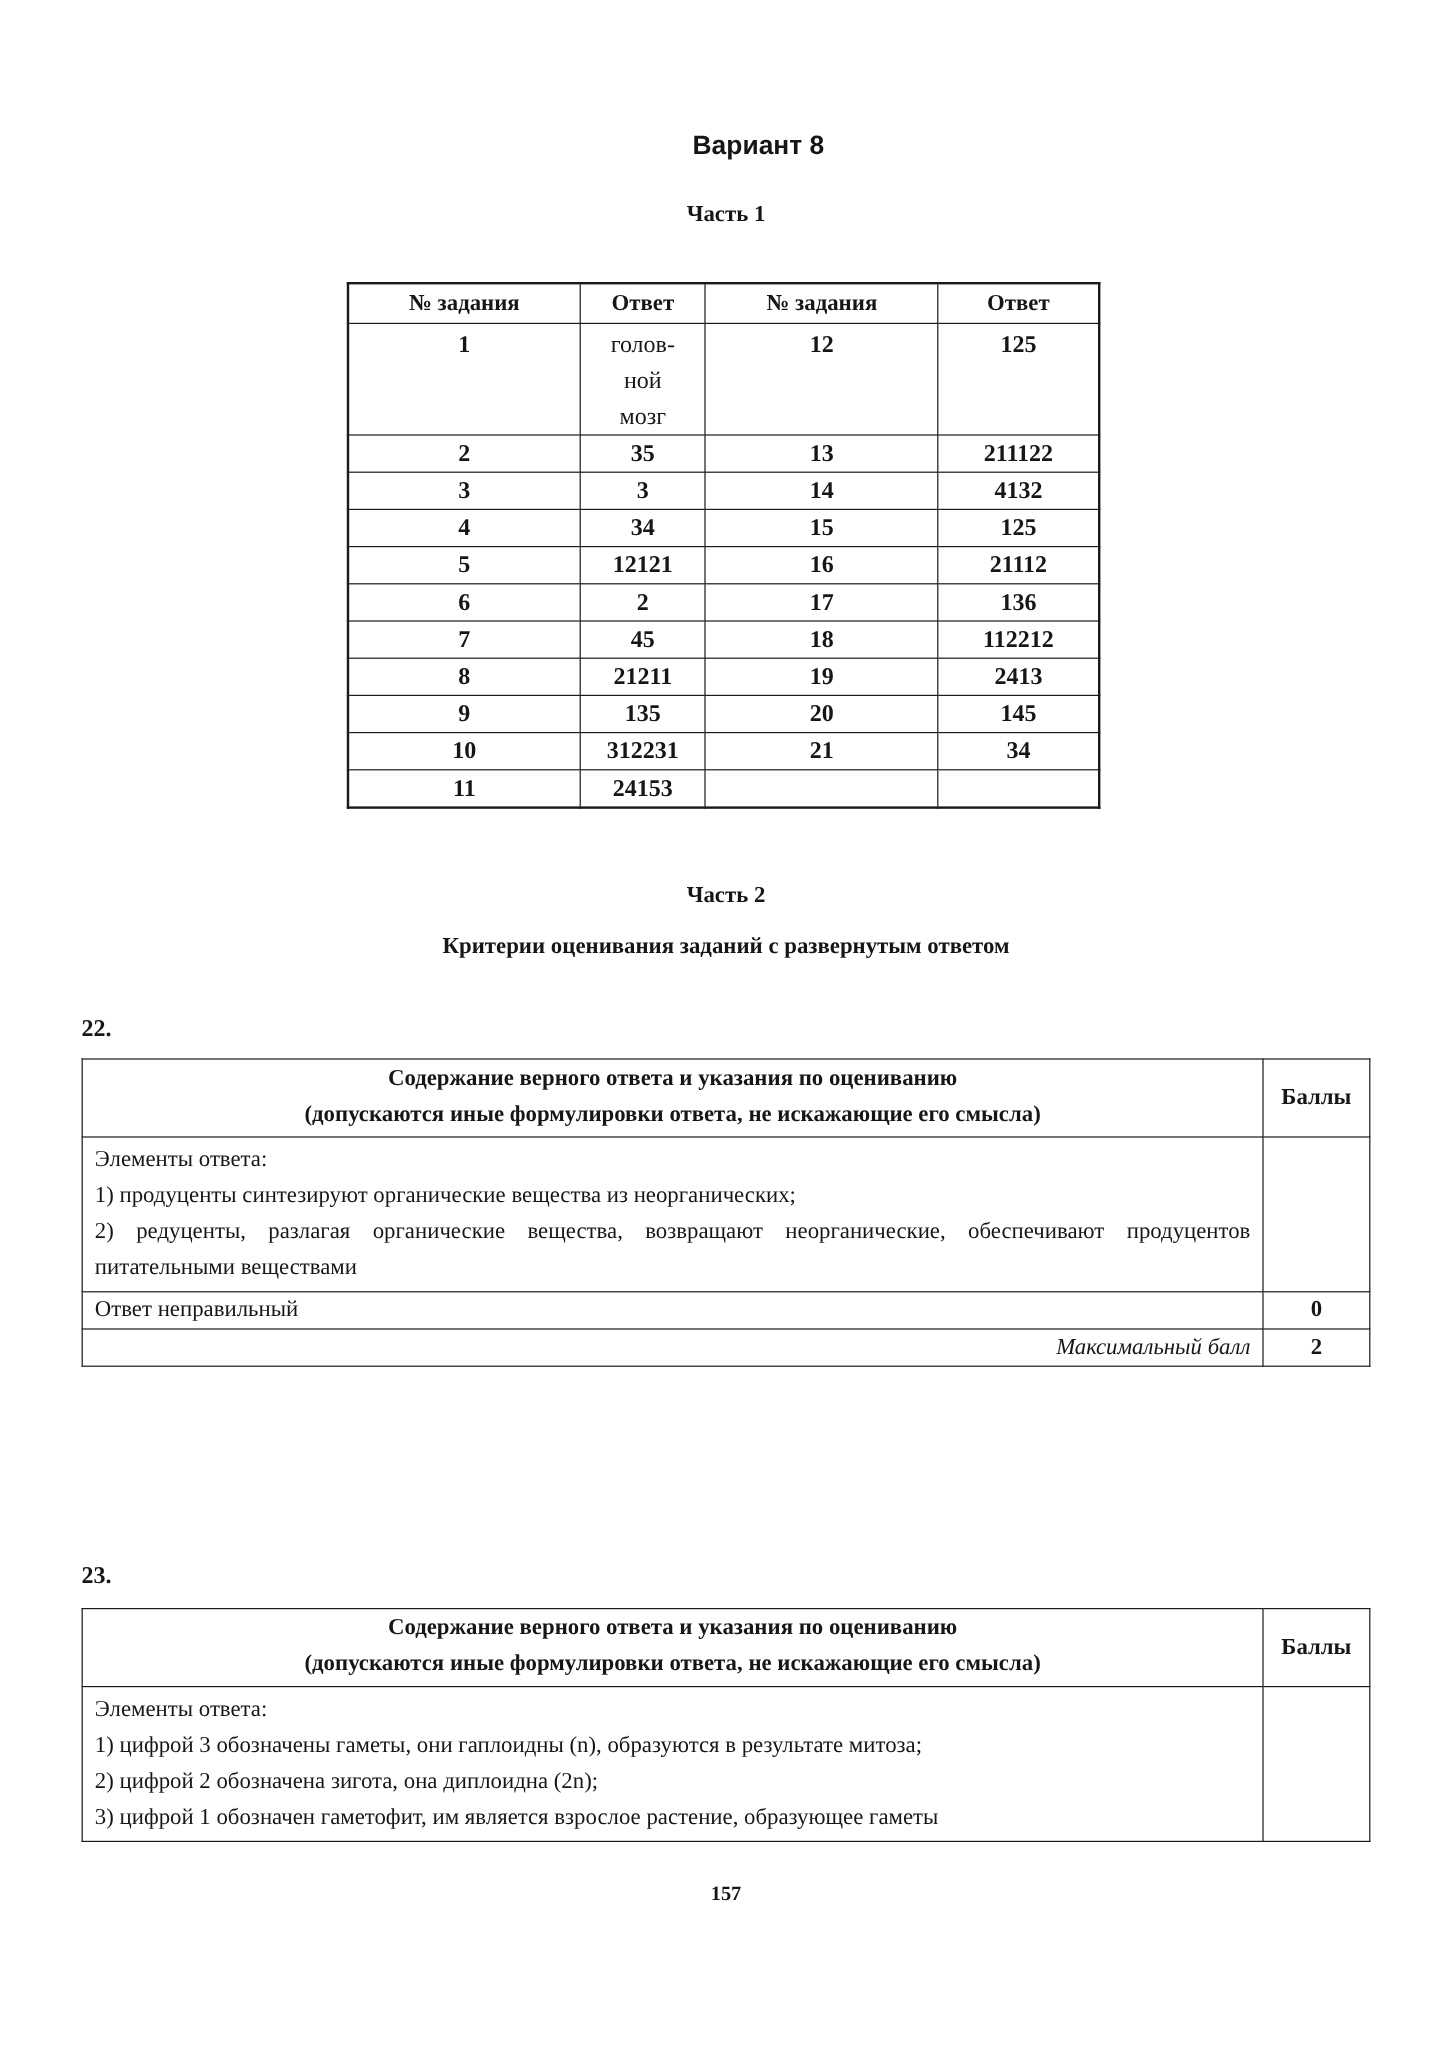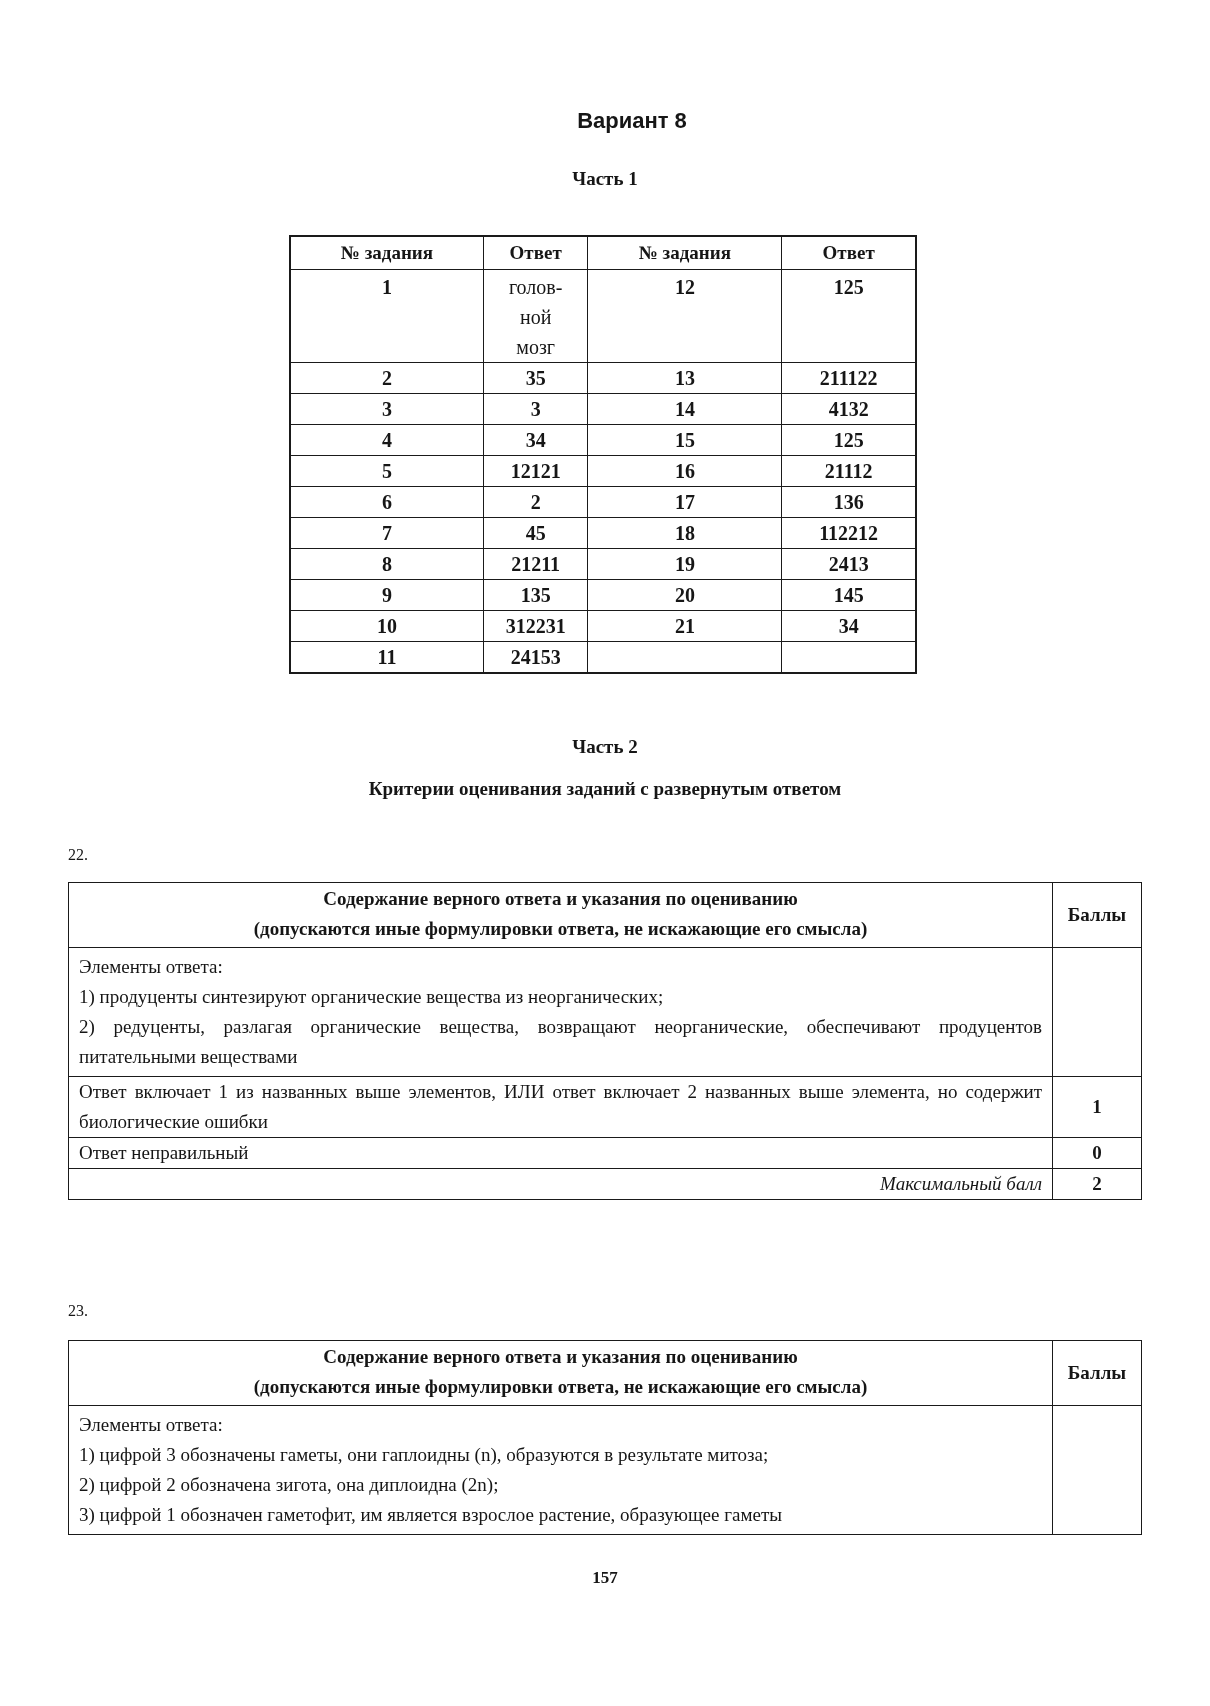--- a/index.html
+++ b/index.html
@@ -12,21 +12,21 @@
     font-family: "Liberation Sans", "DejaVu Sans", sans-serif; font-weight: bold; font-size: 22px; margin-left: 27px;
   }
   .part {
     position: absolute; left: 0; width: 1210px; text-align: center;
     font-weight: bold; font-size: 19px;
   }
   .criteria-title {
     position: absolute; left: 0; width: 1210px; top: 778px; text-align: center;
     font-weight: bold; font-size: 19px;
   }
-  .task-num { position: absolute; left: 68px; font-weight: normal; font-size: 16px; text-align: right; }
+  .task-num { position: absolute; left: 68px; font-weight: bold; font-size: 20px; text-align: right; }
 
   table { border-collapse: collapse; border-radius: 13px; }
   .answers {
     position: absolute; left: 289px; top: 235px; width: 628px;
     border: 2px solid #1a1a1a;
   }
   .answers th, .answers td {
     border: 1.5px solid #1a1a1a; text-align: center; font-size: 20px; padding: 0;
     height: 30px; line-height: 30px; font-weight: bold;
   }
@@ -157,24 +157,20 @@
   </tr>
   <tr>
     <td class="elements">
       <span class="line">Элементы ответа:</span>
       <span class="line">1) продуценты синтезируют органические вещества из неорганических;</span>
       <span class="line">2) редуценты, разлагая органические вещества, возвращают неорганические, обеспечивают продуцентов питательными веществами</span>
     </td>
     <td class="pts"></td>
   </tr>
   <tr>
-    <td>Ответ включает 1 из названных выше элементов, ИЛИ ответ включает 2 названных выше элемента, но содержит  биологические ошибки</td>
-    <td class="pts">1</td>
-  </tr>
-  <tr>
     <td>Ответ неправильный</td>
     <td class="pts">0</td>
   </tr>
   <tr>
     <td class="maxrow">Максимальный балл</td>
     <td class="pts">2</td>
   </tr>
 </tbody>
   </table>
 

